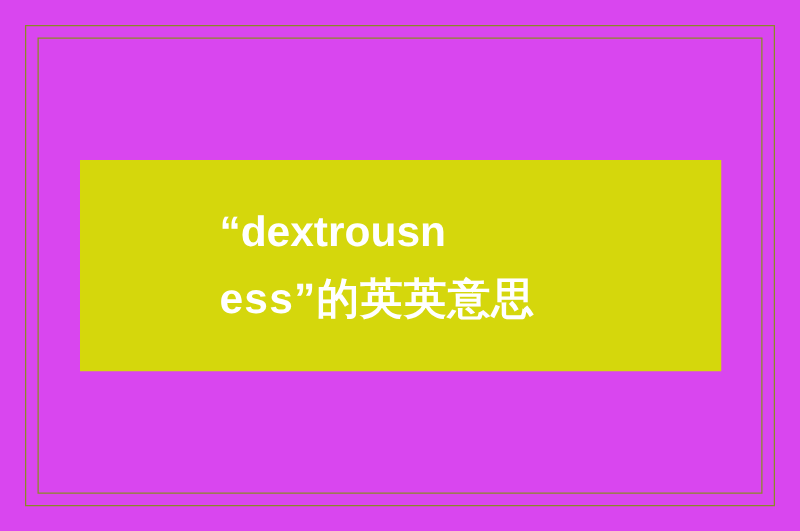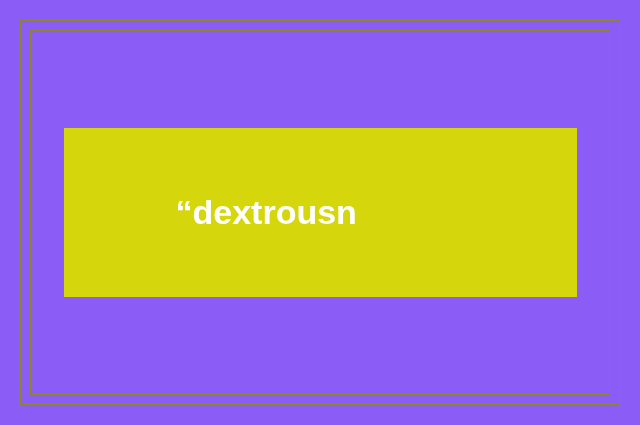--- a/index.html
+++ b/index.html
@@ -10,21 +10,21 @@
     width: 640px;
     height: 425px;
     overflow: hidden;
     font-family: "Liberation Sans", "DejaVu Sans", sans-serif;
   }
 
   .poster {
     position: relative;
     width: 640px;
     height: 425px;
-    background: #8b5cf6;
+    background: #d946ef;
     box-sizing: border-box;
   }
 
   
   .frame-outer {
     position: absolute;
     left: 20px;
     top: 20px;
     right: 20px;
     bottom: 20px;
@@ -81,16 +81,17 @@
 <body>
 
 <div class="poster">
 
   <div class="frame-outer"></div>
   <div class="frame-inner"></div>
 
   <div class="banner">
     <div class="banner-text">
       <span>“dextrousn</span><br>
+      <span class="cjk">ess”的英英意思</span>
     </div>
   </div>
 
 </div>
 
 </body></html>

